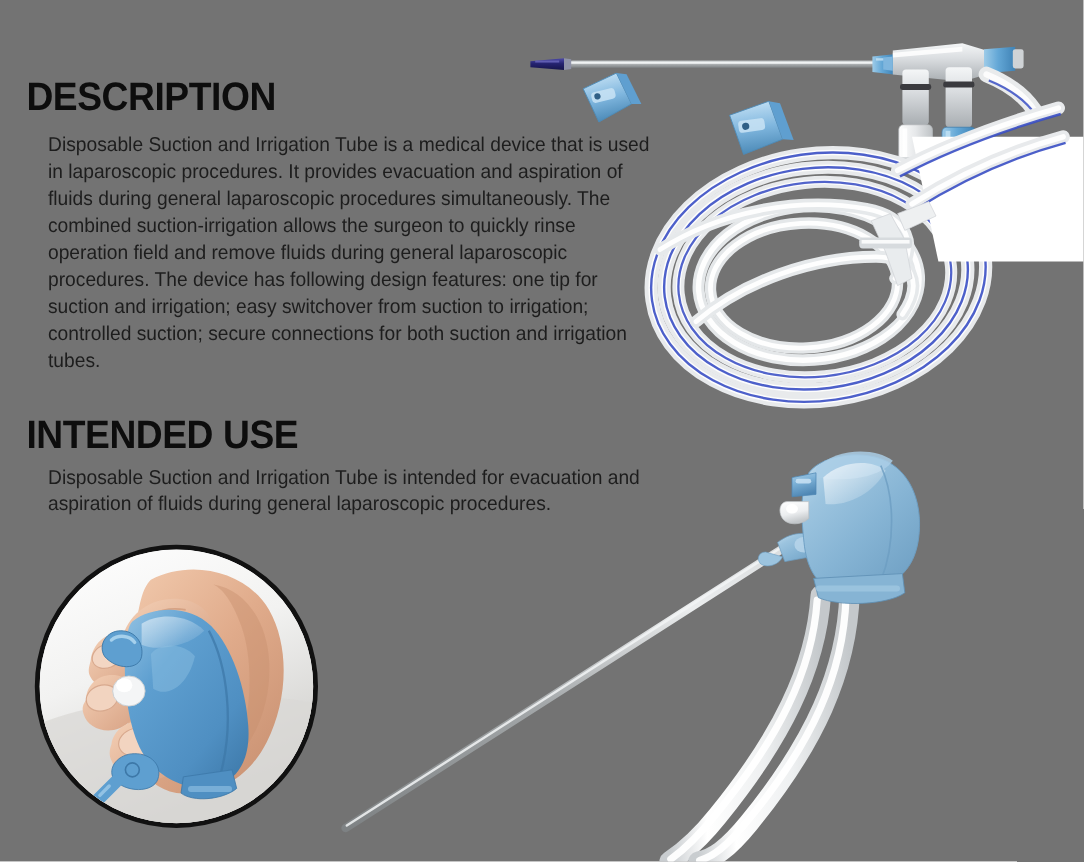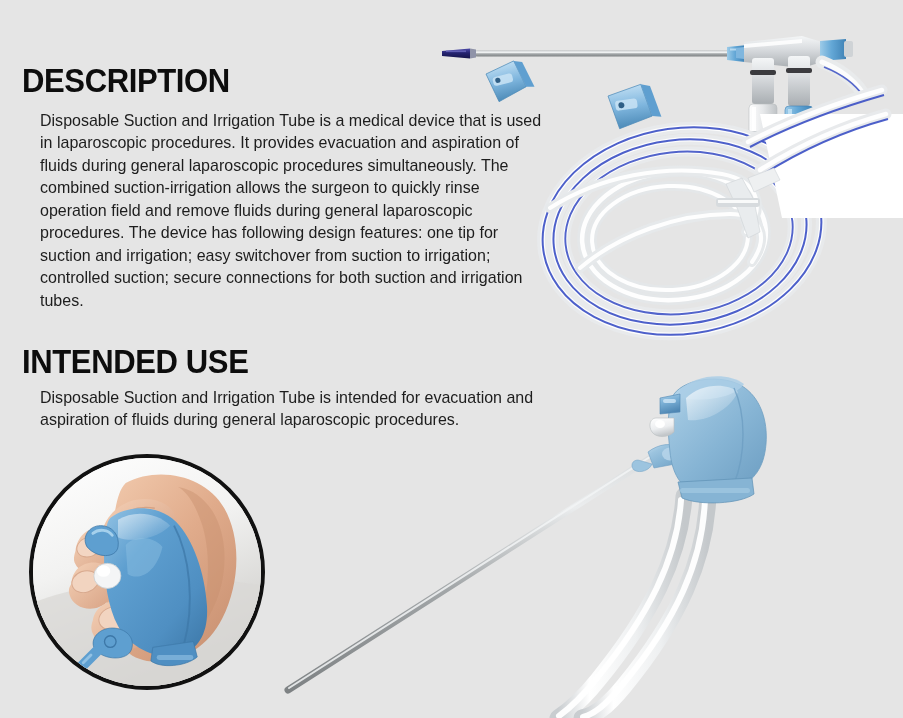--- a/index.html
+++ b/index.html
@@ -1,21 +1,21 @@
 <!DOCTYPE html>
 <html><head>
 <meta charset="utf-8">
 <style>
   html,body{margin:0;padding:0;background:#ffffff;}
   body{
     width:903px;height:718px;position:relative;overflow:hidden;
     font-family:"Liberation Sans","DejaVu Sans",sans-serif;
     color:#1a1a1a;
   }
-  .page{position:absolute;inset:0;background:#e5e5e5;}
+  .page{position:absolute;inset:0;background:#737373;}
 
   
   .text-col{position:absolute;left:0;top:0;width:575px;}
   .section-heading{
     font-size:33px;font-weight:700;letter-spacing:-0.4px;
     color:#0d0d0d;line-height:1.05;
     font-family:"Liberation Sans","DejaVu Sans",sans-serif;
     transform:scaleX(0.94);transform-origin:left center;
   }
   .body-par{

